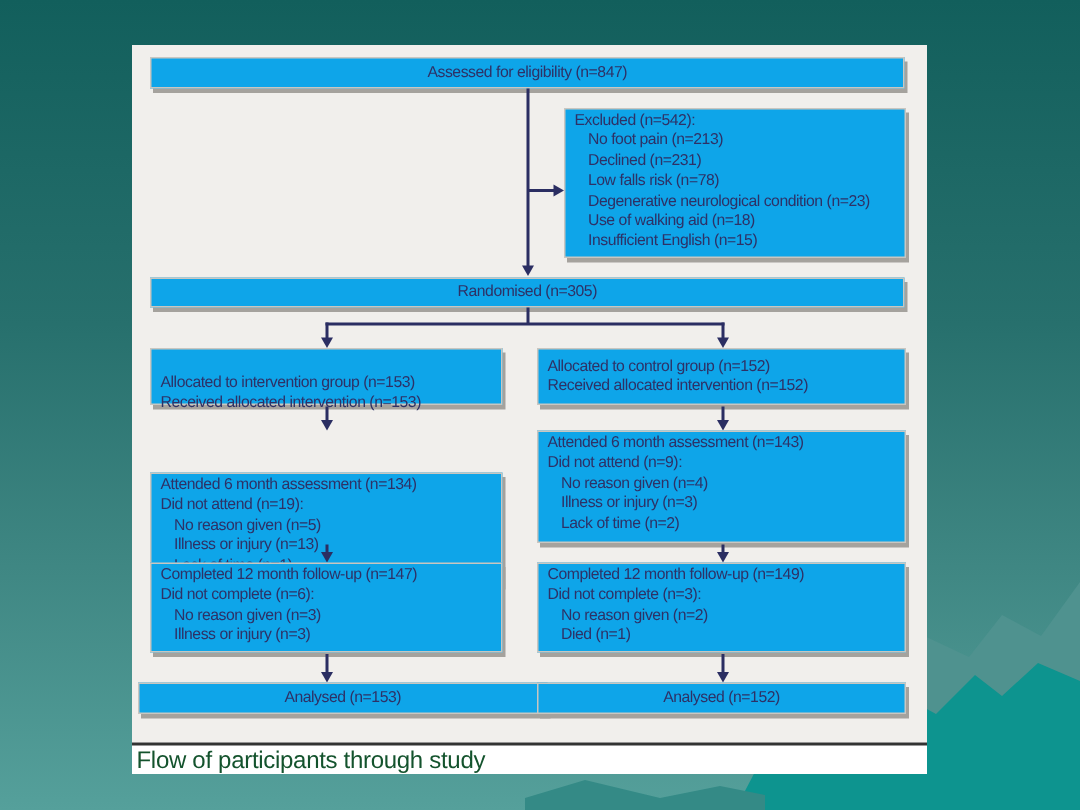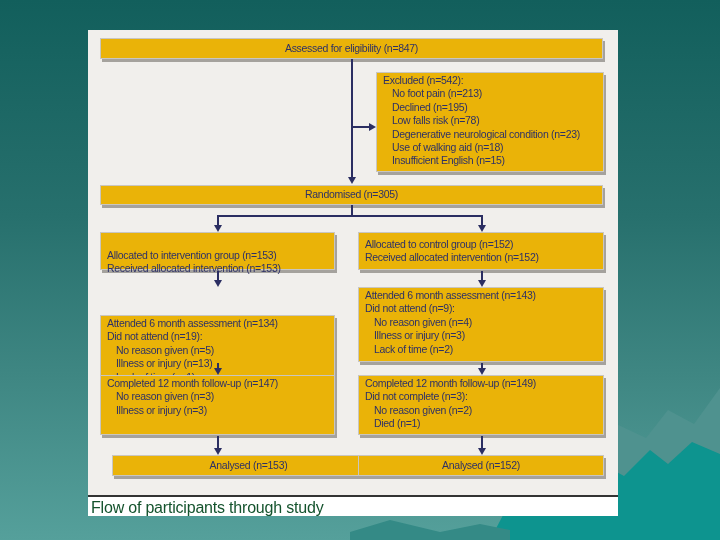--- a/index.html
+++ b/index.html
@@ -7,21 +7,21 @@
     position:relative; width:720px; height:540px; overflow:hidden;
     background:linear-gradient(180deg, #125f5c 0%, #27706d 40%, #3f8783 70%, #55a09b 100%);
     font-family:"Liberation Sans", sans-serif;
   }
   .mountains { position:absolute; right:0; bottom:0; }
   .panel {
     position:absolute; left:88px; top:30px; width:530px; height:486px;
     background:#f1efec;
   }
   .fbox {
-    position:absolute; background:#eab308; border:1px solid #c9c6c0;
+    position:absolute; background:#0ea5e9; border:1px solid #c9c6c0;
     box-shadow:2px 3px 0 #a5a29d; box-sizing:border-box;
     color:#2e3166; font-size:10.5px; line-height:13.4px; letter-spacing:-0.3px;
   }
   .center { display:flex; align-items:center; justify-content:center; text-align:center; }
   .pad { padding:1px 6px; }
   .ind { padding-left:9px; }
   .vl { position:absolute; width:2px; background:#2b2e62; }
   .hl { position:absolute; height:2px; background:#2b2e62; }
   .ad { position:absolute; width:0; height:0;
         border-left:4px solid transparent; border-right:4px solid transparent;
@@ -53,21 +53,21 @@
     </div>
 
     <div class="vl" style="left:263px; top:29px; height:120px;"></div>
     <div class="ad" style="left:260px; top:147px;"></div>
     <div class="hl" style="left:264px; top:96px; width:18px;"></div>
     <div class="ar" style="left:281px; top:93px;"></div>
 
     <div class="fbox pad" style="left:288px; top:42px; width:228px; height:100px;">
       <div>Excluded (n=542):</div>
       <div class="ind">No foot pain (n=213)</div>
-      <div class="ind">Declined (n=195)</div>
+      <div class="ind">Declined (n=231)</div>
       <div class="ind">Low falls risk (n=78)</div>
       <div class="ind">Degenerative neurological condition (n=23)</div>
       <div class="ind">Use of walking aid (n=18)</div>
       <div class="ind">Insufficient English (n=15)</div>
     </div>
 
     <div class="fbox center" style="left:12px; top:155px; width:503px; height:20px;align-items:center;">
       <span>Randomised (n=305)</span>
     </div>
 
@@ -107,36 +107,37 @@
       <div class="ind">Lack of time (n=2)</div>
     </div>
 
     <div class="vl" style="left:129px; top:333px; height:6px;"></div>
     <div class="ad" style="left:126px; top:338px;"></div>
     <div class="vl" style="left:393px; top:333px; height:6px;"></div>
     <div class="ad" style="left:390px; top:338px;"></div>
 
     <div class="fbox pad" style="left:12px; top:345px; width:235px; height:60px;">
       <div>Completed 12 month follow-up (n=147)</div>
+      <div>Did not complete (n=6):</div>
       <div class="ind">No reason given (n=3)</div>
       <div class="ind">Illness or injury (n=3)</div>
     </div>
     <div class="fbox pad" style="left:270px; top:345px; width:246px; height:60px;">
       <div>Completed 12 month follow-up (n=149)</div>
       <div>Did not complete (n=3):</div>
       <div class="ind">No reason given (n=2)</div>
       <div class="ind">Died (n=1)</div>
     </div>
 
     <div class="vl" style="left:129px; top:406px; height:13px;"></div>
     <div class="ad" style="left:126px; top:418px;"></div>
     <div class="vl" style="left:393px; top:406px; height:13px;"></div>
     <div class="ad" style="left:390px; top:418px;"></div>
 
-    <div class="fbox center" style="left:24px; top:425px; width:273px; height:21px;text-align:center;">
+    <div class="fbox center" style="left:4px; top:425px; width:273px; height:21px;text-align:center;">
       <span>Analysed (n=153)</span>
     </div>
     <div class="fbox center" style="left:270px; top:425px; width:246px; height:21px;">
       <span>Analysed (n=152)</span>
     </div>
 
     <div class="caption-bar">
       <div class="caption-text">Flow of participants through study</div>
     </div>
 

